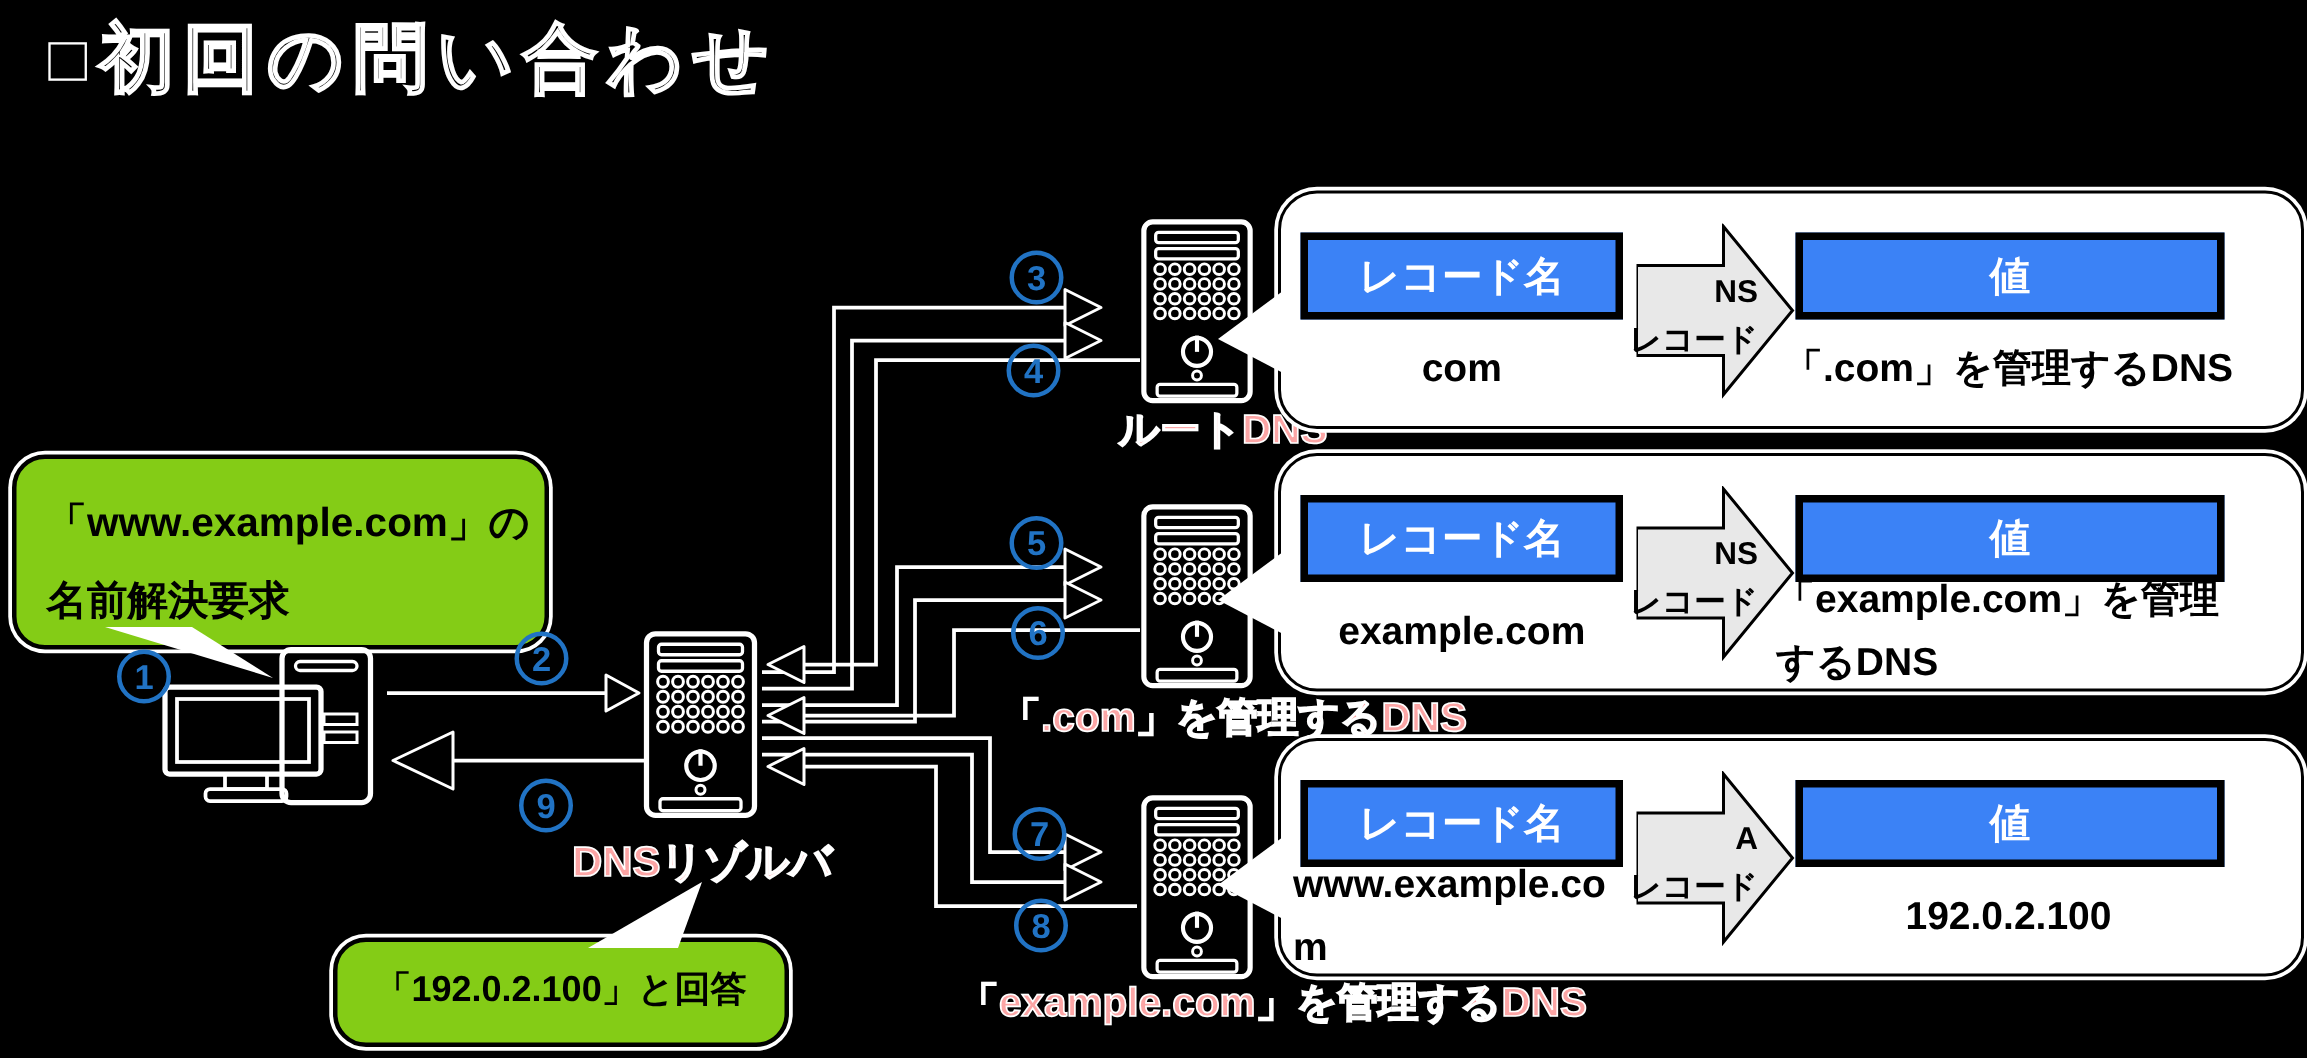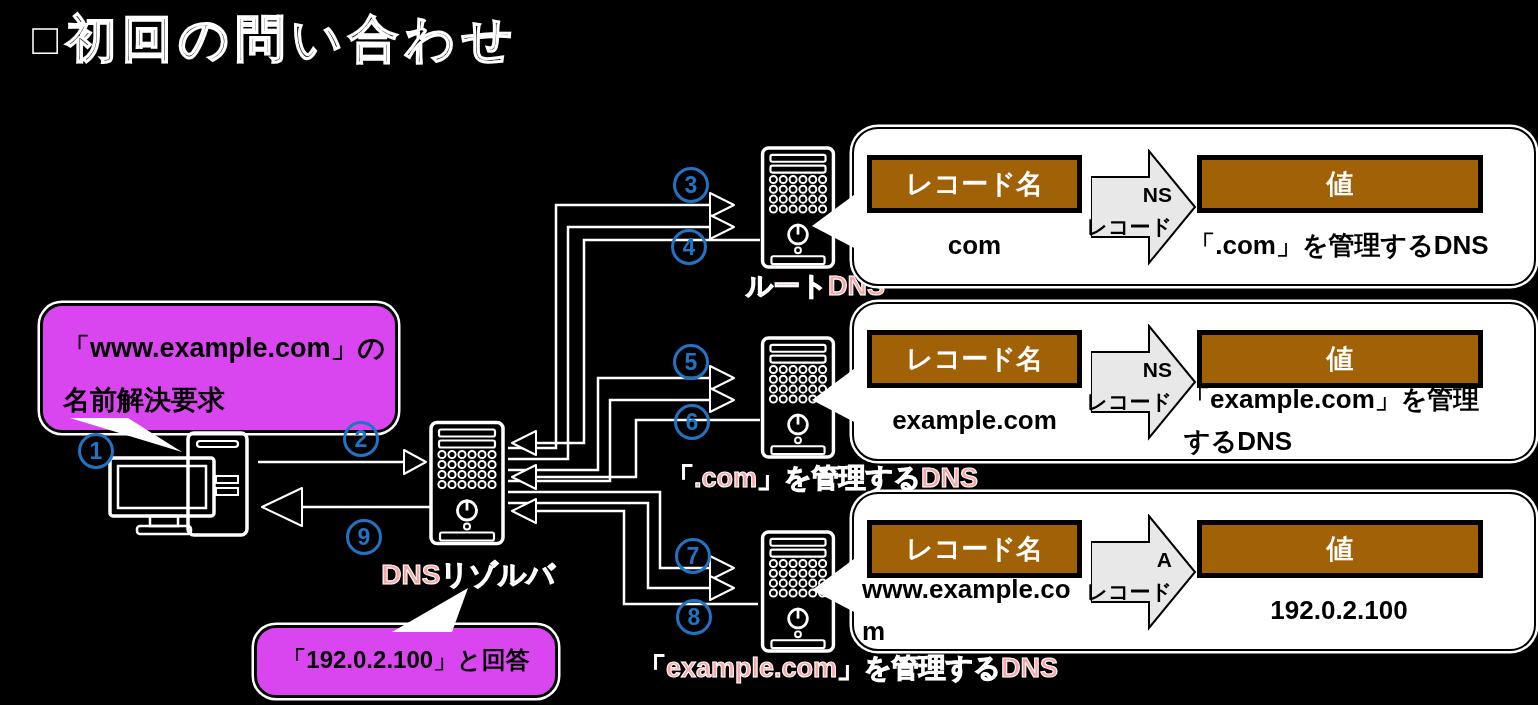--- a/index.html
+++ b/index.html
@@ -5,27 +5,27 @@
   html,body{margin:0;padding:0;background:#000;}
   .stage{position:relative;width:1538px;height:705px;background:#000;overflow:hidden;
          font-family:"Liberation Sans",sans-serif;}
   .abs{position:absolute;}
   
   .title{left:30px;top:6px;font-size:50px;font-weight:bold;color:#000;
          -webkit-text-stroke:1.5px #fff;letter-spacing:6px;white-space:nowrap;z-index:2;}
   .olabel{color:#fca5a5;-webkit-text-stroke:1.1px #fff;font-weight:bold;text-align:right;
           white-space:nowrap;z-index:2;}
   
-  .bubble{background:#d946ef;border:3px solid #000;border-radius:22px;
-          box-shadow:0 0 0 2.5px #fff;z-index:2;margin-left:32px;}
+  .bubble{background:#84cc16;border:3px solid #000;border-radius:22px;
+          box-shadow:0 0 0 2.5px #fff;z-index:2;}
   .bubble .btxt{color:#000;font-weight:bold;}
   
   .rec{position:absolute;left:852px;width:680px;height:155px;background:#fff;
        border:2px solid #000;border-radius:26px;box-shadow:0 0 0 2.5px #fff;z-index:2;}
-  .rec .hdr{position:absolute;top:26px;height:48px;background:#a16207;border:5px solid #000;
+  .rec .hdr{position:absolute;top:26px;height:48px;background:#3b82f6;border:5px solid #000;
             color:#fff;font-weight:bold;font-size:27px;text-align:center;line-height:48px;}
   .rec .hdrL{left:13px;width:205px;}
   .rec .hdrR{left:343px;width:276px;}
   .rec .cell{position:absolute;top:84px;height:64px;display:flex;align-items:center;
              justify-content:center;color:#000;font-weight:bold;
              font-size:26px;line-height:42px;}
   .rec .nameCell{left:8px;width:225px;word-break:break-all;}
   .rec .valueCell{left:330px;width:310px;}
   .rec .typeTxt{position:absolute;left:228px;top:50px;width:90px;text-align:right;
                 font-size:21px;font-weight:bold;line-height:32px;color:#000;z-index:3;}

